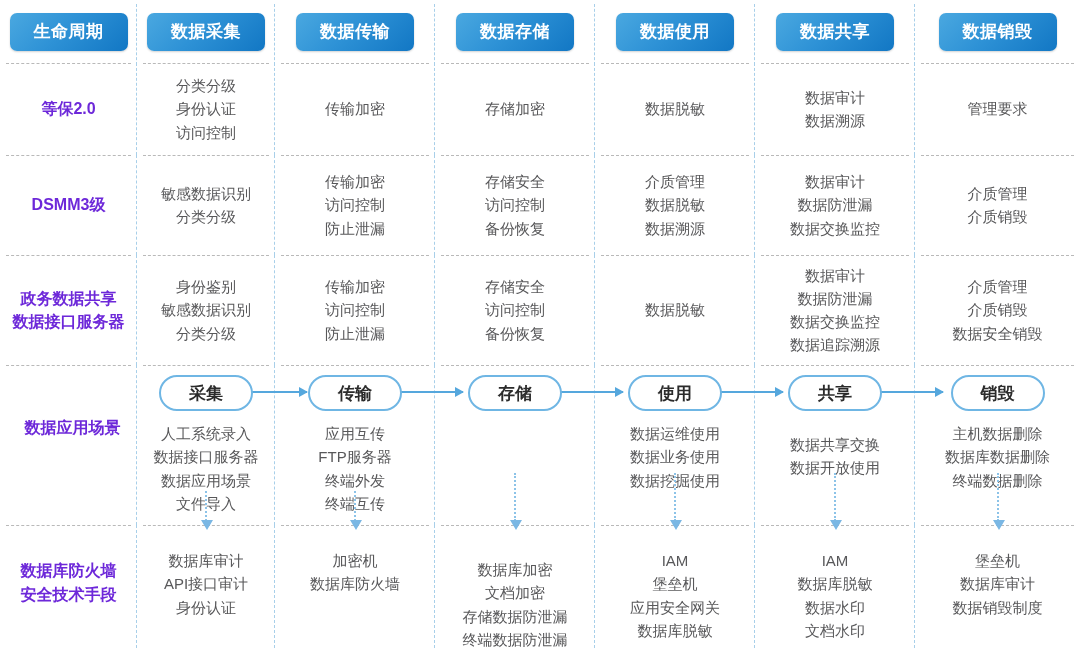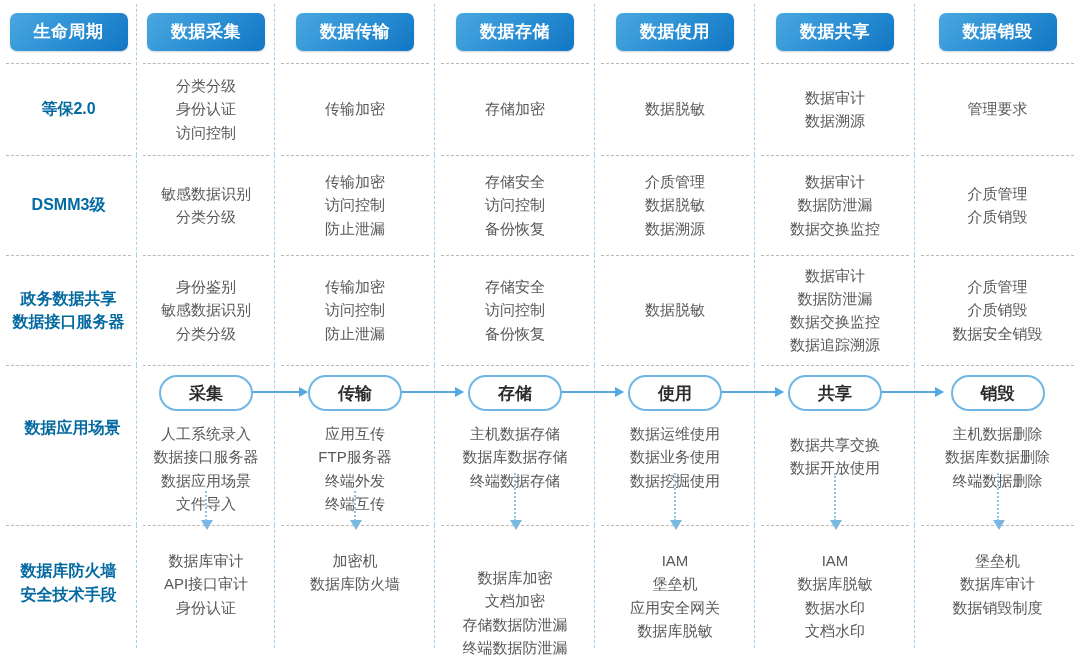--- a/index.html
+++ b/index.html
@@ -59,21 +59,21 @@
     font-size:17px;
     font-weight:bold;
     letter-spacing:.5px;
     background:linear-gradient(135deg,#4aa8e0 0%,#2e92d6 45%,#1277c4 100%);
     box-shadow:0 1px 2px rgba(0,0,0,.18);
     white-space:nowrap;
   }
 
   
   .rowlabel{
-    color:#0369a1;
+    color:#6d28d9;
     font-weight:bold;
     font-size:16px;
     line-height:1.45;
     text-align:center;
     white-space:nowrap;
   }
 
   
   .items{
     text-align:center;
@@ -375,25 +375,20 @@
         <div>终端互传</div>
       </div>
       <div class="harrow" style="left:126px;width:62px;"></div>
       <div class="varrow" style="top:126px;height:30px;"></div>
       <div class="hsep" style="top:0;"></div>
       <div class="vsep" style="right:0;"></div>
     </div>
 
     <div class="cell flow-cell">
       <div class="flowpill">存储</div>
-      <div class="flow-items">
-        <div>主机数据存储</div>
-        <div>数据库数据存储</div>
-        <div>终端数据存储</div>
-      </div>
       <div class="harrow" style="left:126px;width:62px;"></div>
       <div class="varrow" style="top:108px;height:48px;"></div>
       <div class="hsep" style="top:0;"></div>
       <div class="vsep" style="right:0;"></div>
     </div>
 
     <div class="cell flow-cell">
       <div class="flowpill">使用</div>
       <div class="flow-items">
         <div>数据运维使用</div>
@@ -447,21 +442,21 @@
       <div class="vsep" style="right:0;bottom:14px;"></div>
     </div>
     <div class="cell" style="justify-content:flex-start;padding-top:24px;">
       <div class="items">
         <div>加密机</div>
         <div>数据库防火墙</div>
       </div>
       <div class="hsep" style="top:0;"></div>
       <div class="vsep" style="right:0;bottom:14px;"></div>
     </div>
-    <div class="cell" style="justify-content:flex-end;padding-top:24px;font-family:Liberation Serif, serif;">
+    <div class="cell" style="justify-content:center;padding-top:24px;">
       <div class="items">
         <div>数据库加密</div>
         <div>文档加密</div>
         <div>存储数据防泄漏</div>
         <div>终端数据防泄漏</div>
       </div>
       <div class="hsep" style="top:0;"></div>
       <div class="vsep" style="right:0;bottom:14px;"></div>
     </div>
     <div class="cell" style="justify-content:flex-start;padding-top:24px;">

